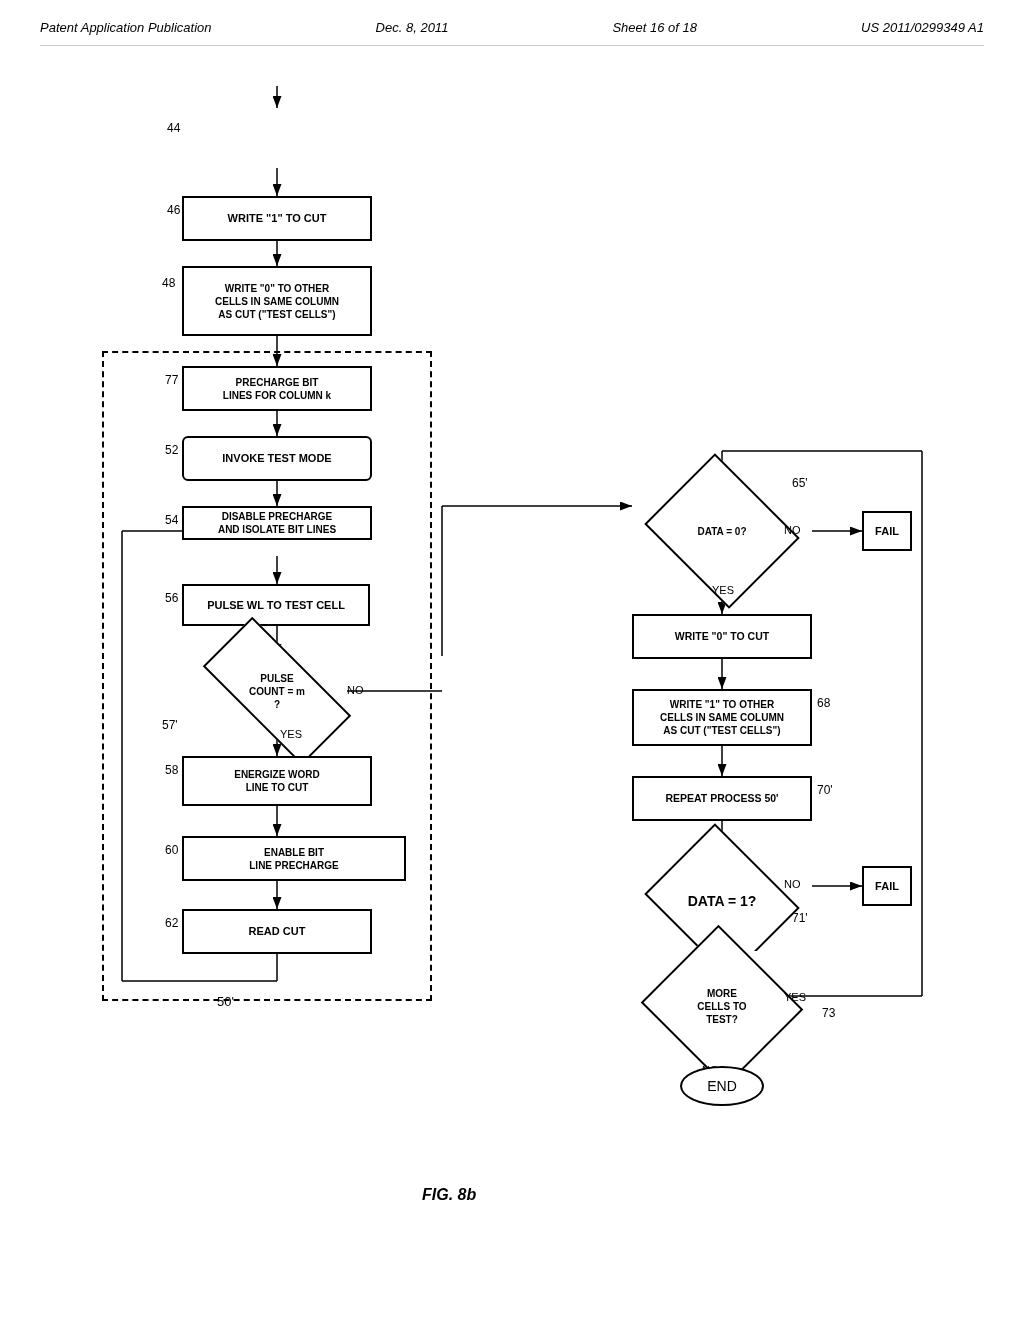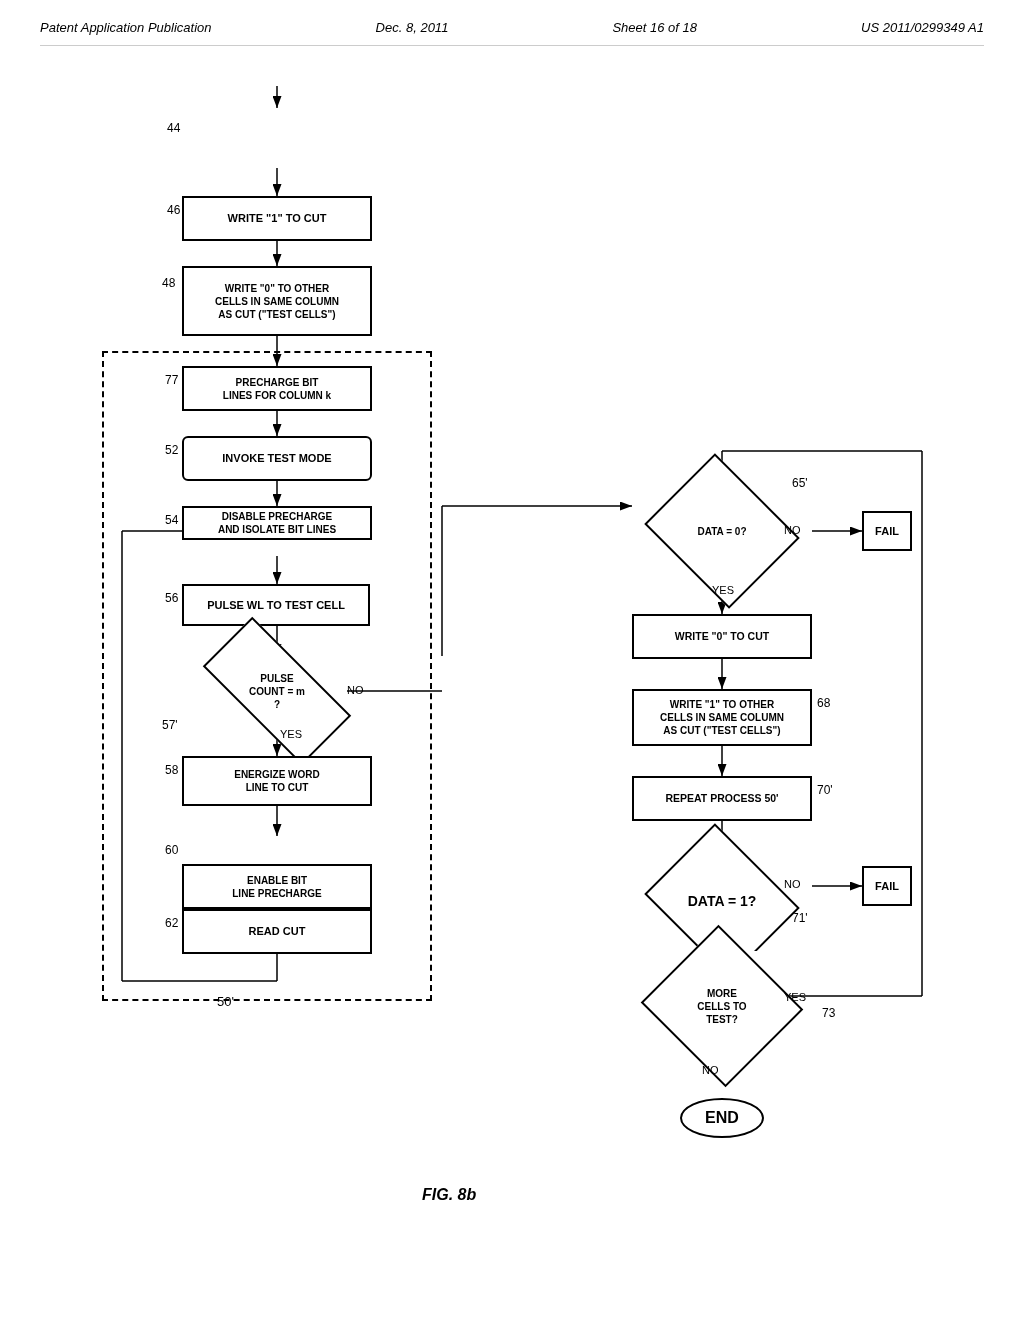--- a/index.html
+++ b/index.html
@@ -240,21 +240,21 @@
     <div class="label-text" style="left:218px; top:662px; font-size:11px;">YES</div>
 
     <div class="label-text" style="left:285px; top:618px; font-size:11px;">NO</div>
 
     <div class="label-text" style="left:103px; top:697px;">58</div>
     <div class="fc-box" style="left:120px; top:690px; width:190px; height:50px; font-size:10px;">
       ENERGIZE WORD<br>LINE TO CUT
     </div>
 
     <div class="label-text" style="left:103px; top:777px;">60</div>
-    <div class="fc-box" style="left:120px; top:770px; width:190px; height:45px; font-size:10px;margin-top:28px;">
+    <div class="fc-box" style="left:120px; top:770px; width:224px; height:45px; font-size:10px;">
       ENABLE BIT<br>LINE PRECHARGE
     </div>
 
     <div class="label-text" style="left:103px; top:850px;">62</div>
     <div class="fc-box" style="left:120px; top:843px; width:190px; height:45px;">
       READ CUT
     </div>
 
     <div class="label-text" style="left:730px; top:410px; font-size:12px;">65'</div>
     <div class="fc-diamond" style="left:600px; top:415px; width:120px; height:100px;">
@@ -302,20 +302,20 @@
     <div class="label-text" style="left:760px; top:940px; font-size:12px;">73</div>
     <div class="fc-diamond" style="left:600px; top:885px; width:120px; height:110px;">
       <div class="fc-diamond-shape"></div>
       <div class="fc-diamond-text" style="font-size:10px;">MORE<br>CELLS TO<br>TEST?</div>
     </div>
 
     <div class="label-text" style="left:722px; top:925px; font-size:11px;">YES</div>
 
     <div class="label-text" style="left:640px; top:998px; font-size:11px;">NO</div>
 
-    <div class="fc-oval" style="left:618px; top:1032px; width:84px; height:40px; font-size:16px; font-weight:bold;">
+    <div class="fc-oval" style="left:618px; top:1000px; width:84px; height:40px; font-size:14px; font-weight:normal;">
       END
     </div>
 
     <div class="fig-caption" style="left:360px; top:1120px;">FIG. 8b</div>
 
   </div>
 </div>
 
 </body></html>

